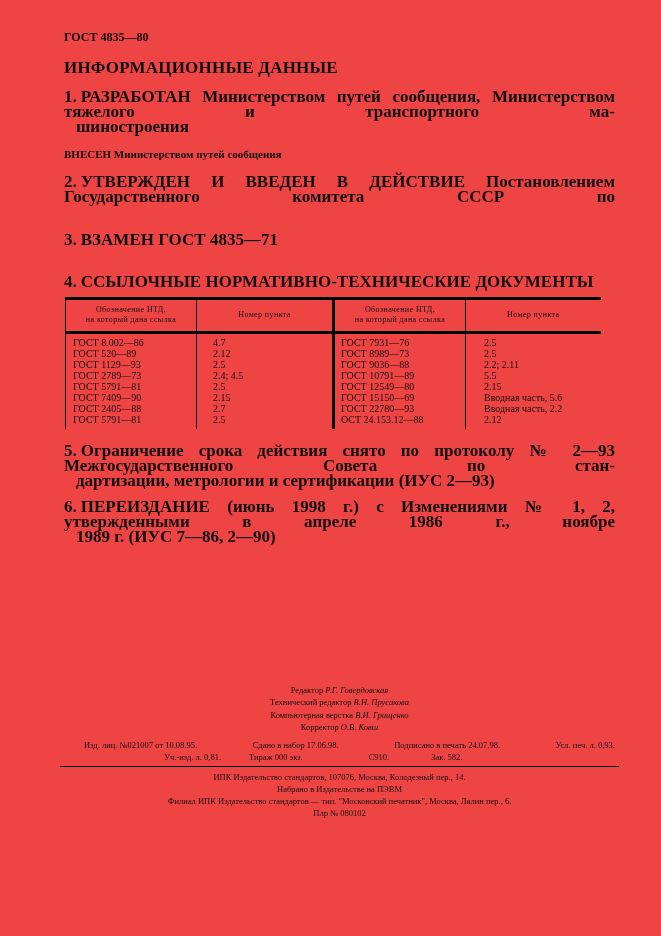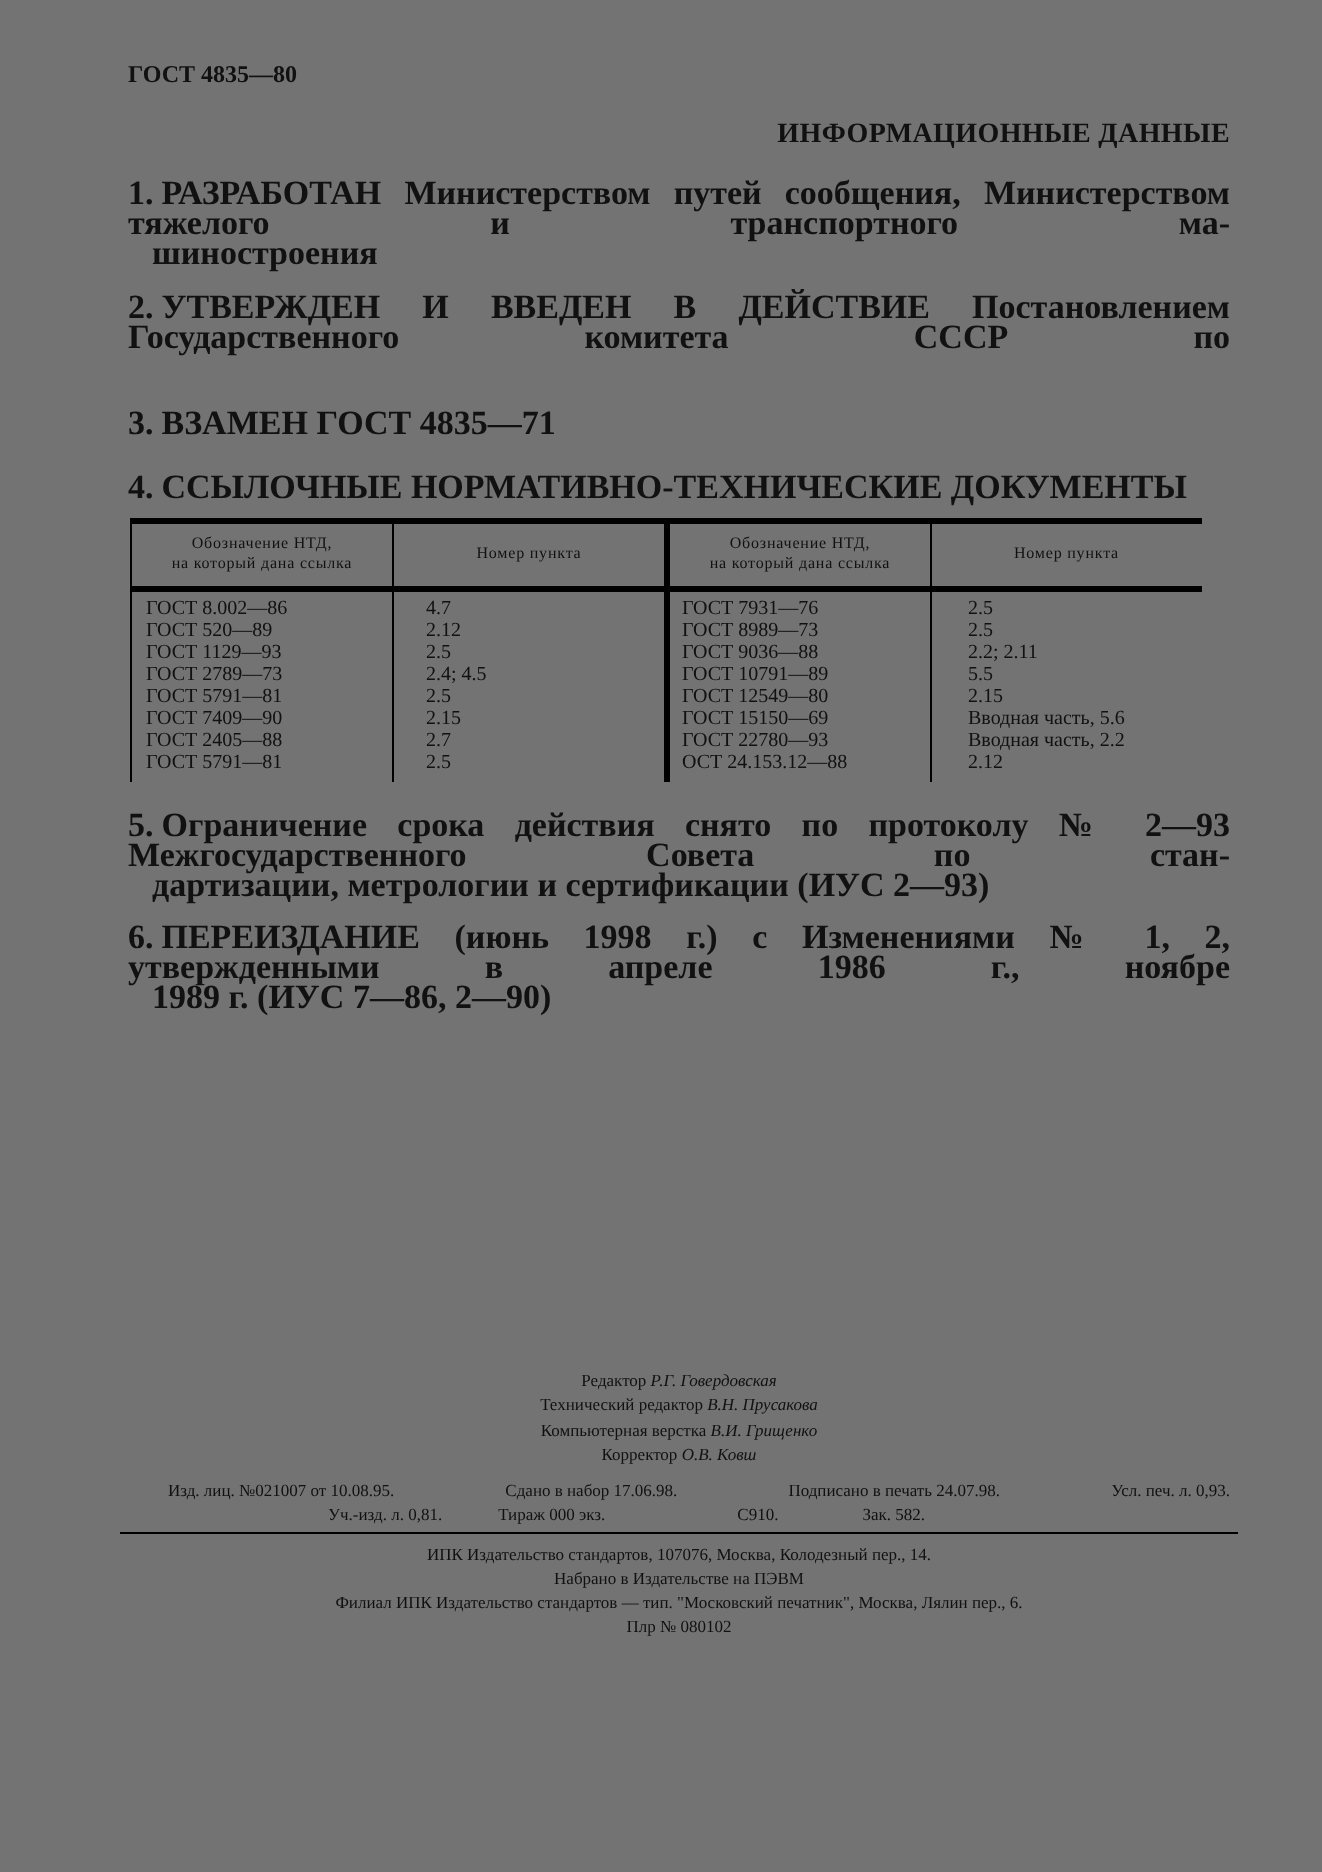--- a/index.html
+++ b/index.html
@@ -1,34 +1,34 @@
 <!DOCTYPE html>
 <html><head>
 <meta charset="utf-8">
 <style>
   html,body { margin:0; padding:0; background:#ffffff; }
   .page {
     position:relative;
     width:661px; height:936px;
-    background:#737373;
+    background:#ef4444;
     color:#111;
     font-family:"Liberation Serif","DejaVu Serif",serif;
     overflow:hidden;
     box-sizing:border-box;
     padding:30px 46px 0 64px;
   }
   .doc-code { font-weight:700; font-size:12px; line-height:14px; }
-  .doc-title { text-align:right; font-weight:700; font-size:14px; line-height:14px; margin-top:17px; letter-spacing:0.2px; }
+  .doc-title { text-align:left; font-weight:700; font-size:17px; line-height:14px; margin-top:17px; letter-spacing:0.2px; }
 
   .clause { font-weight:700; font-size:17px; line-height:15px; }
   .m-item1 { margin-top:14px; }
   .m-vnesen { margin-top:13px; font-weight:700; font-size:11px; line-height:15px; }
   .m-item2 { margin-top:12px; }
   .m-item3 { margin-top:28px; }
-  .m-item4 { margin-top:17px; }
+  .m-item4 { margin-top:27px; }
   .m-item5 { margin-top:14px; }
   .m-item6 { margin-top:11px; }
   .justify { text-align:justify; text-align-last:justify; }
   .cl-num { margin-right:4px; }
   .cont { margin-left:12px; text-align:left; }
 
   table.refs {
     margin:8px 0 0 1px;
     width:535px;
     border-collapse:collapse;
@@ -84,20 +84,21 @@
 <div class="page">
 
   <div class="doc-code">ГОСТ 4835—80</div>
   <div class="doc-title">ИНФОРМАЦИОННЫЕ ДАННЫЕ</div>
 
   <div class="clause m-item1">
     <div class="justify"><span class="cl-num">1.</span><span>РАЗРАБОТАН Министерством путей сообщения, Министерством тяжелого и транспортного ма-</span></div>
     <div class="cont">шиностроения</div>
   </div>
 
+  <div class="m-vnesen">ВНЕСЕН Министерством путей сообщения</div>
 
   <div class="clause m-item2">
     <div class="justify"><span class="cl-num">2.</span><span>УТВЕРЖДЕН И ВВЕДЕН В ДЕЙСТВИЕ Постановлением Государственного комитета СССР по</span></div>
   </div>
 
   <div class="clause m-item3">
     <div><span class="cl-num">3.</span><span>ВЗАМЕН ГОСТ 4835—71</span></div>
   </div>
 
   <div class="clause m-item4">

